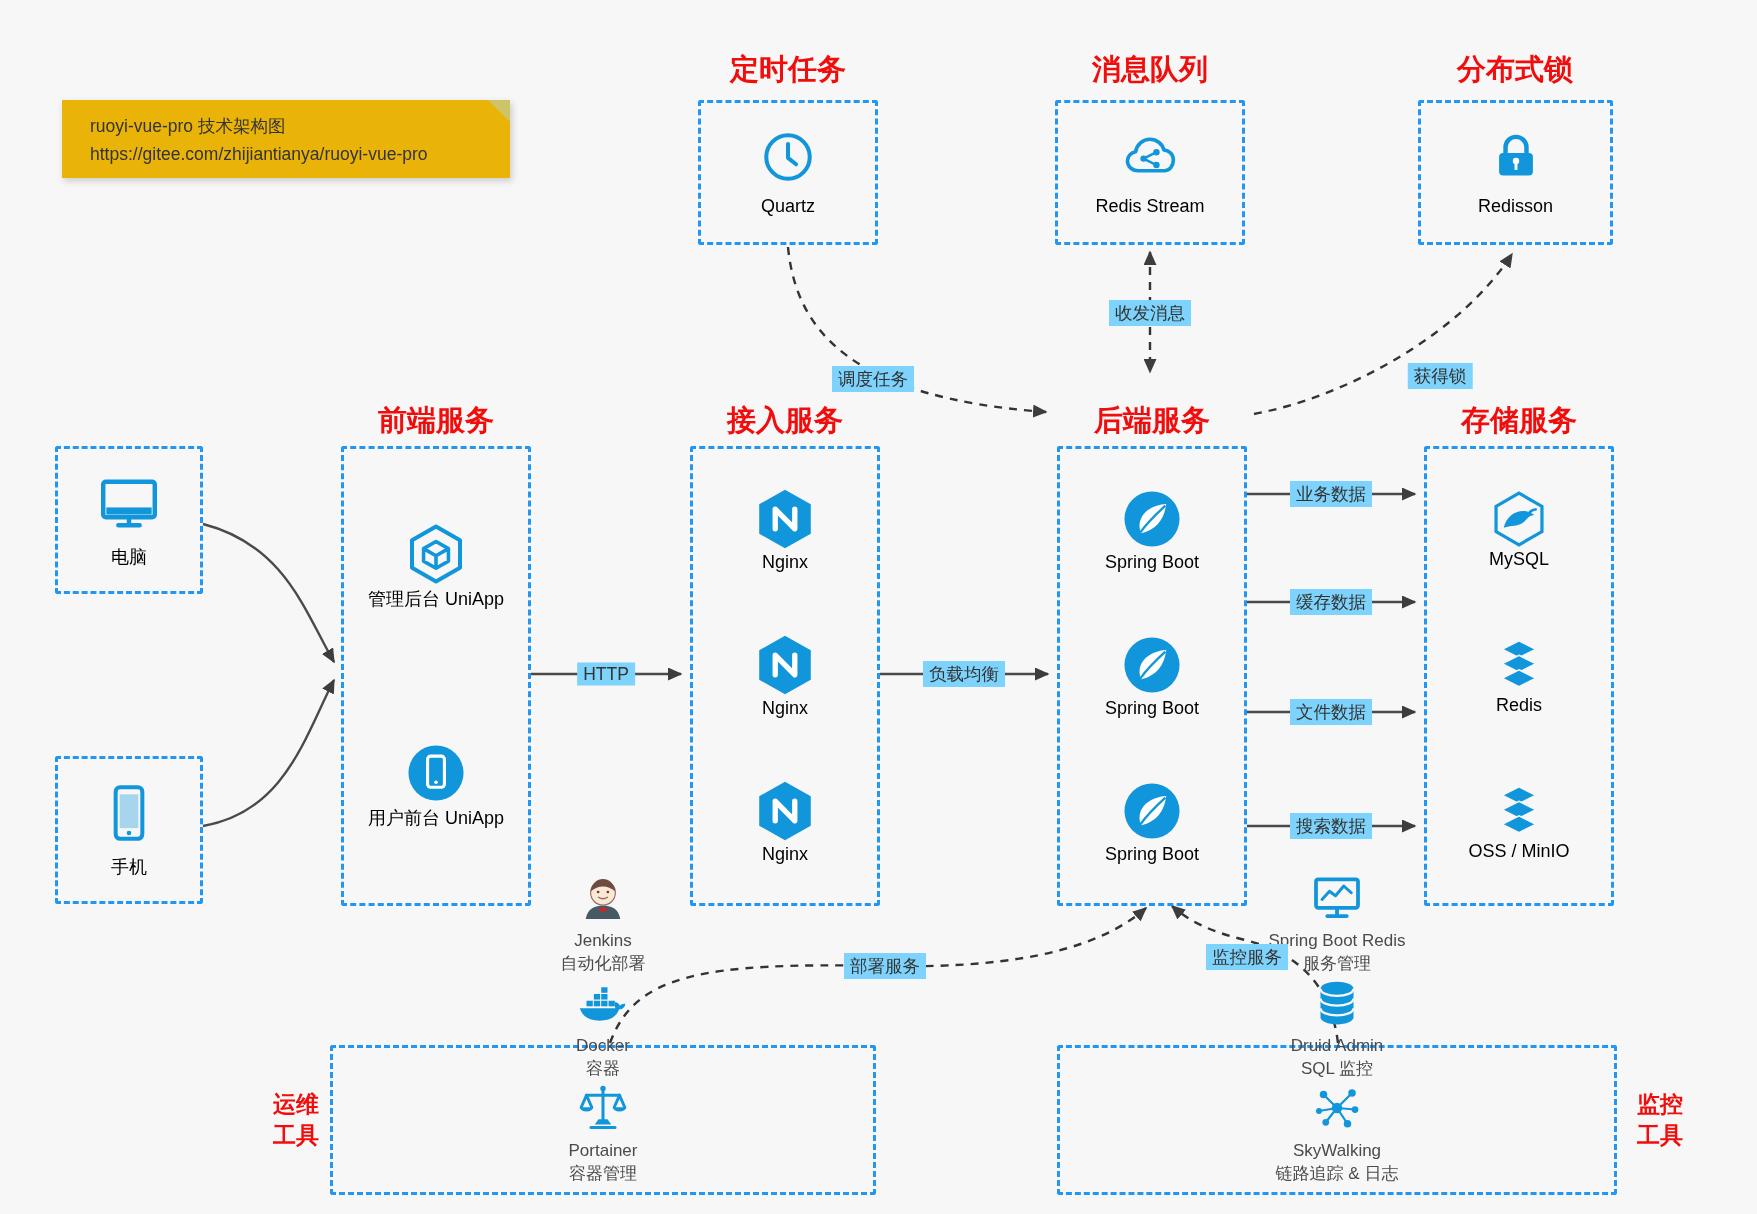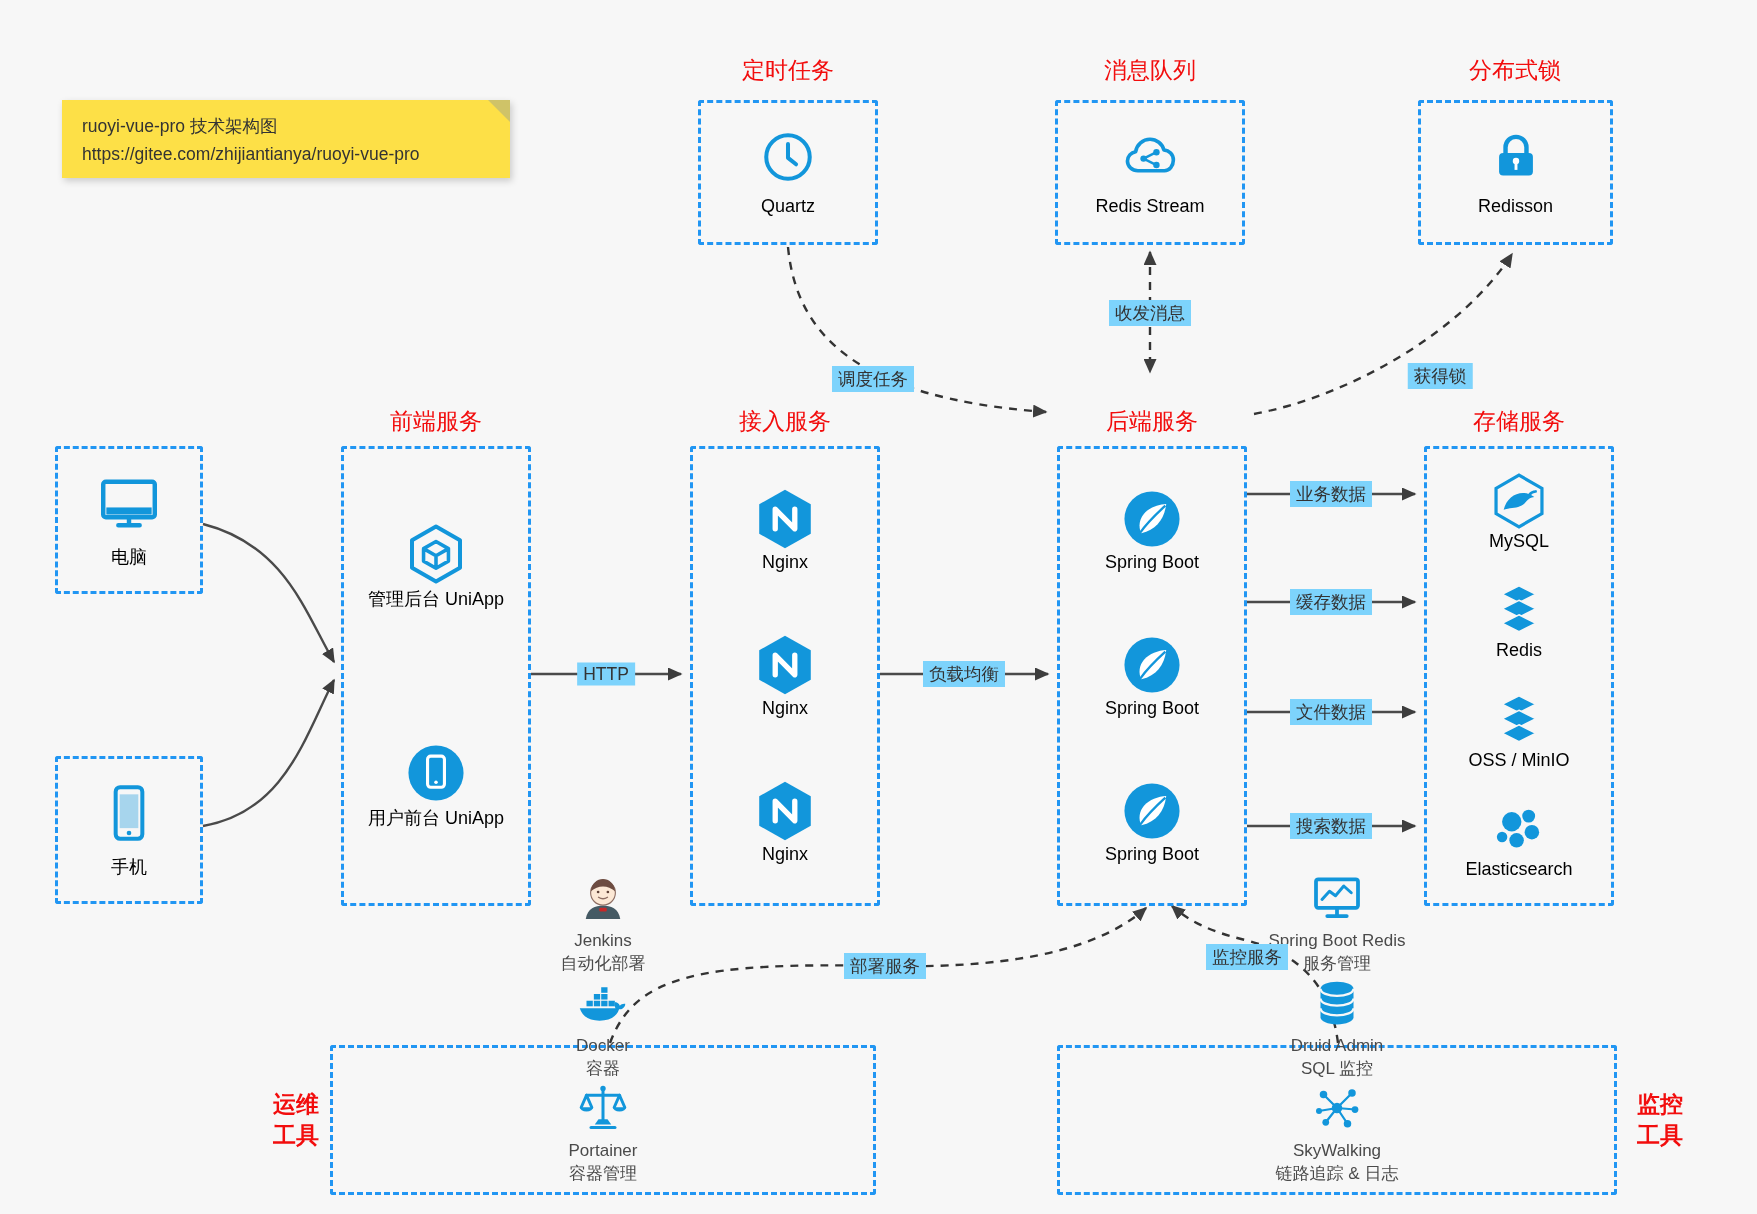--- a/index.html
+++ b/index.html
@@ -16,30 +16,30 @@
   .node{display:flex;flex-direction:column;align-items:center;gap:1px;}
   .pnode{display:flex;flex-direction:column;align-items:center;gap:5px;}
   .nlabel{font-size:18px;color:#000000;white-space:nowrap;}
   .plabel{font-size:17px;color:#4a4a4a;text-align:center;line-height:1.35;white-space:nowrap;}
   
   .ic{color:#1296db;display:block;}
   .ic54{width:54px;height:54px;}
   .ic58{width:58px;height:58px;}
   .ic64{width:64px;height:64px;}
   
-  .gtitle{position:absolute;transform:translate(-50%,-50%);font-size:23px;font-weight:normal;
+  .gtitle{position:absolute;transform:translate(-50%,-50%);font-size:29px;font-weight:bold;
           color:#f20d0d;white-space:nowrap;}
   .side-label{position:absolute;transform:translate(-50%,-50%);font-size:23px;font-weight:bold;
           color:#f20d0d;text-align:center;line-height:1.35;}
   
   .elabel{position:absolute;transform:translate(-50%,-50%);font-size:17.5px;color:#333;
           background:#7dd3fc;padding:1px 6px;white-space:nowrap;}
   
-  .note{position:absolute;left:62px;top:100px;width:448px;height:78px;background:#fde047;
-        box-shadow:2px 3px 7px rgba(0,0,0,.18);padding:12px 20px;box-sizing:border-box;
+  .note{position:absolute;left:62px;top:100px;width:448px;height:78px;background:#eab308;
+        box-shadow:2px 3px 7px rgba(0,0,0,.18);padding:12px 28px;box-sizing:border-box;
         font-size:17.5px;line-height:1.6;color:#333;}
   .note .fold{position:absolute;top:0;right:0;width:0;height:0;
         border-top:22px solid #cfc368;border-left:22px solid transparent;}
 </style>
 </head>
 <body>
 
 <div class="canvas">
 
   <svg width="0" height="0" style="position:absolute" aria-hidden="true">
@@ -323,26 +323,20 @@
           <use href="#sym-stack"></use>
         </svg>
       <div class="nlabel">Redis</div>
     </div>
     <div class="node">
       <svg class="ic ic58">
           <use href="#sym-stack"></use>
         </svg>
       <div class="nlabel">OSS / MinIO</div>
     </div>
-    <div class="node">
-      <svg class="ic ic58">
-          <use href="#sym-elastic"></use>
-        </svg>
-      <div class="nlabel">Elasticsearch</div>
-    </div>
   </div>
 
   <div class="side-label" style="left:296px;top:1120px">
     <div>运维</div>
     <div>工具</div>
   </div>
   <div class="gbox panel-box" style="left:330px;top:1045px;width:546px;height:150px">
     <div class="pnode">
       <svg class="ic ic54">
           <use href="#sym-jenkins"></use>

